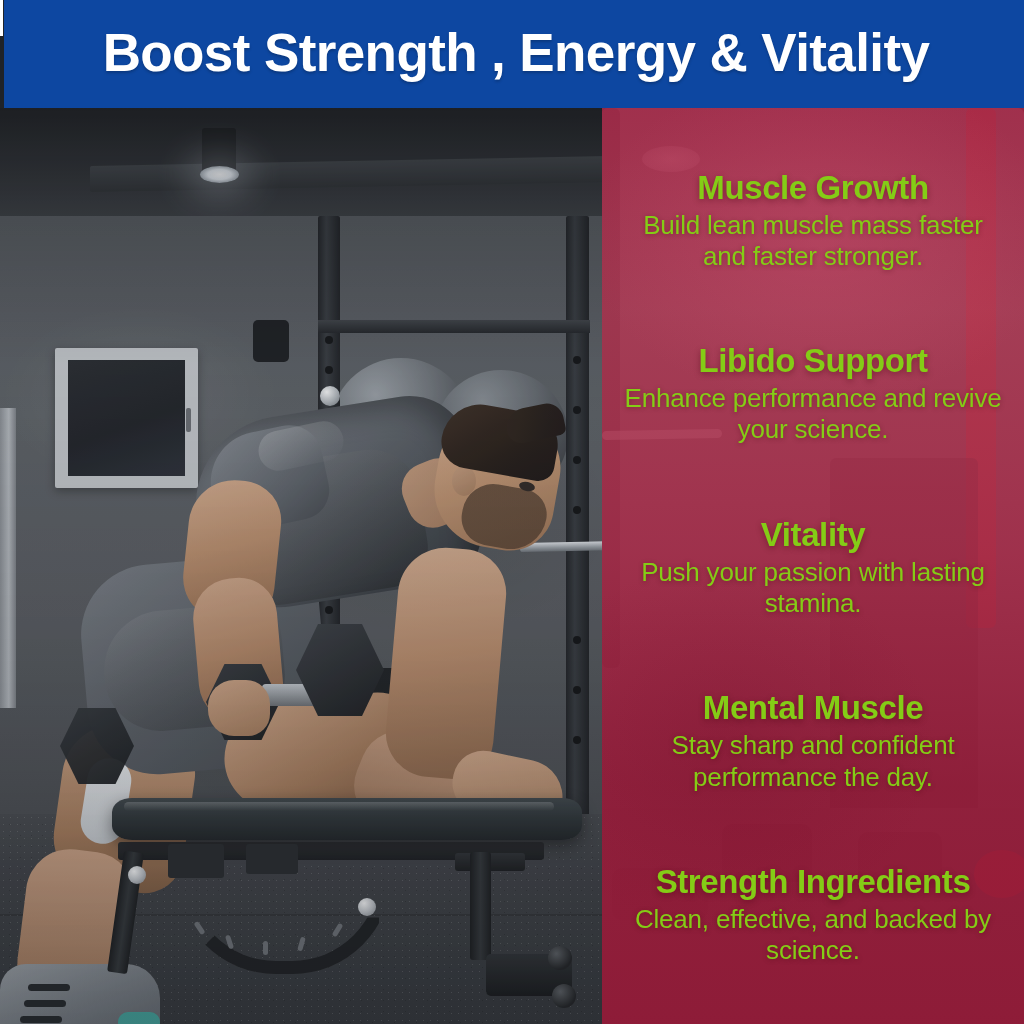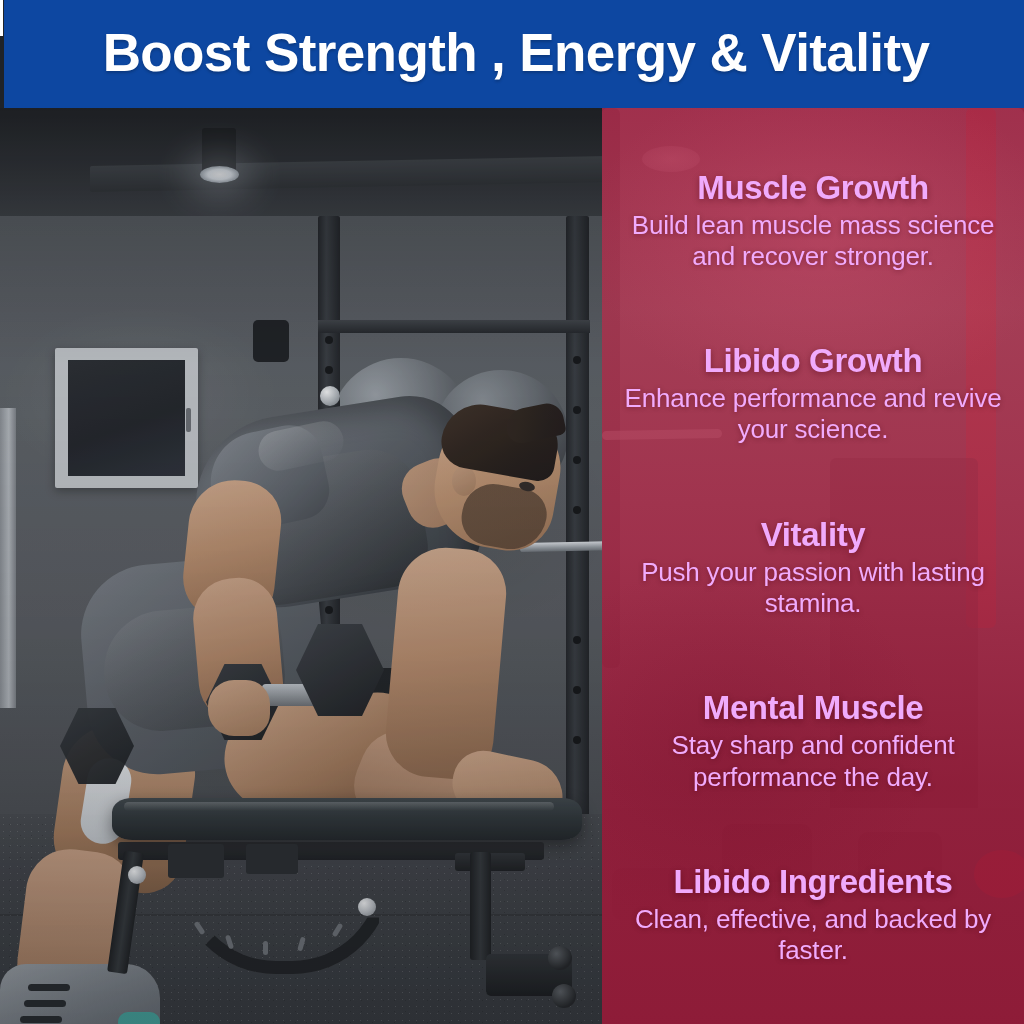--- a/index.html
+++ b/index.html
@@ -607,21 +607,21 @@
     display: flex;
     flex-direction: column;
     justify-content: space-around;
     align-items: center;
     padding: 26px 12px 22px;
     box-sizing: border-box;
   }
   .feature-block {
     width: 100%;
     text-align: center;
-    color: #f0abfc;
+    color: #84cc16;
   }
   .feature-title {
     font-size: 33px;
     font-weight: bold;
     line-height: 1.12;
     letter-spacing: -0.4px;
     text-shadow: 0 2px 6px rgba(70,0,18,0.45);
     margin: 0 0 3px;
   }
   .feature-desc {
@@ -786,39 +786,39 @@
     <div class="ghost" id="ghost-db-c"></div>
     <div class="ghost" id="ghost-ball-red"></div>
 
     <div id="panel-tint"></div>
     <div id="panel-tint-2"></div>
 
     <div id="feature-list">
 
       <div class="feature-block">
         <div class="feature-title">Muscle Growth</div>
-        <div class="feature-desc">Build lean muscle mass science and recover stronger.</div>
+        <div class="feature-desc">Build lean muscle mass faster and faster stronger.</div>
       </div>
 
       <div class="feature-block">
-        <div class="feature-title">Libido Growth</div>
+        <div class="feature-title">Libido Support</div>
         <div class="feature-desc">Enhance performance and revive your science.</div>
       </div>
 
       <div class="feature-block">
         <div class="feature-title">Vitality</div>
         <div class="feature-desc">Push your passion with lasting stamina.</div>
       </div>
 
       <div class="feature-block">
         <div class="feature-title">Mental Muscle</div>
         <div class="feature-desc">Stay sharp and confident performance the day.</div>
       </div>
 
       <div class="feature-block">
-        <div class="feature-title">Libido Ingredients</div>
-        <div class="feature-desc">Clean, effective, and backed by faster.</div>
+        <div class="feature-title">Strength Ingredients</div>
+        <div class="feature-desc">Clean, effective, and backed by science.</div>
       </div>
 
     </div>
   </div>
 
 </div>
 
 </body></html>

